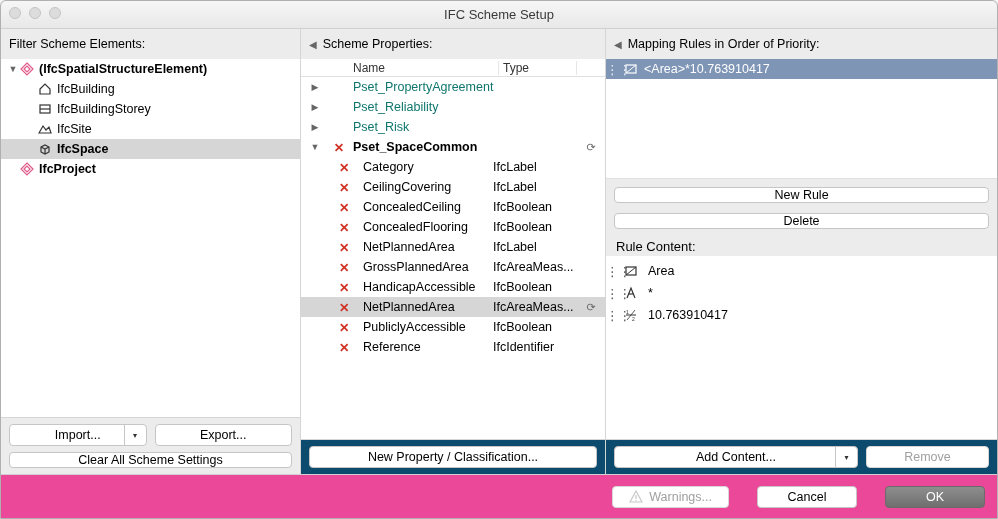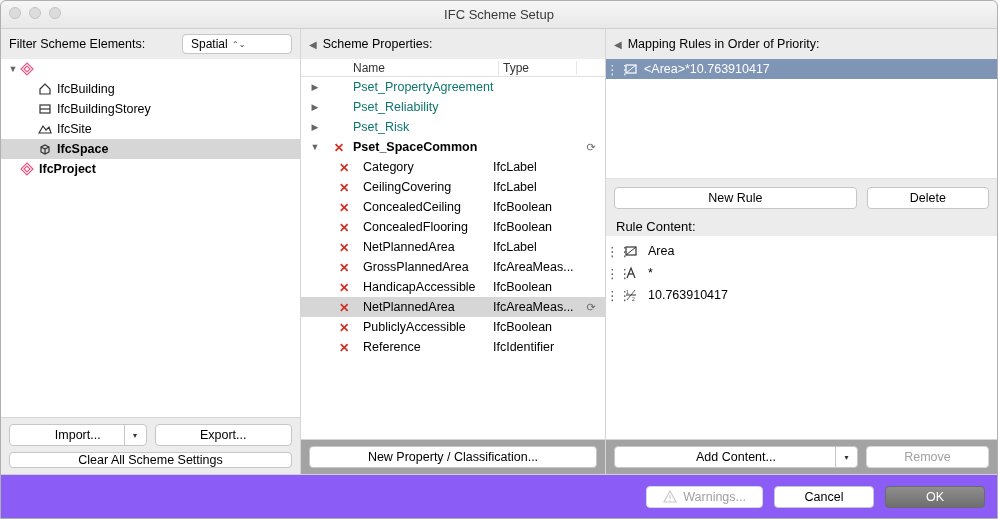--- a/index.html
+++ b/index.html
@@ -173,20 +173,21 @@
     background: #7e95b6;
   }
   .rule-row .grip { width: 18px; text-align:center; color:#e8eef7; cursor:grab; }
   .rule-row .ric  { width: 18px; text-align:center; }
   .rule-row .rtxt { flex:1; padding-left:2px; }
 
   .btn-row {
     display: flex;
     gap: 10px;
     padding: 8px 8px 6px 8px;
+    flex-direction: column;
   }
   .mac-btn {
     flex: 1;
     height: 22px;
     border: 1px solid #c6c6c6;
     border-radius: 4px;
     background: #fff;
     font-size: 12.5px;
     display: flex;
     align-items: center;
@@ -240,33 +241,33 @@
   .left-btns .row {
     display: flex;
     gap: 8px;
   }
 
   .mid-btns, .right-btns {
     padding: 6px 8px;
     border-top: 1px solid #d5d5d5;
     display:flex;
     gap:8px;
-    background:#a3a3a3;
+    background:#0c4a6e;
   }
 
   
   .footer {
     height: 44px;
     border-top: 1px solid #d0d0d0;
     display: flex;
     align-items: center;
     justify-content: flex-end;
     padding: 0 12px;
-    gap: 11px;
-    background: #8b5cf6;
+    gap: 28px;
+    background: #ec4899;
   }
   .footer .warn {
     color:#a0a0a0;
     display:flex; align-items:center; gap:6px;
     font-size:12.5px;
     border:1px solid #d6d6d6;
     border-radius:4px;
     height:22px; padding:0 16px;
     background:#fff;
   }
@@ -290,38 +291,35 @@
       <span></span>
     </div>
     <div class="title">IFC Scheme Setup</div>
   </div>
 
   <div class="content">
 
     <div class="col col-left">
       <div class="panel-header">
         <span>Filter Scheme Elements:</span>
-        <span class="select-wrap" style="margin-left:auto; width:110px;">
-          <span>Spatial</span>
-          <span class="select-caret">⌃⌄</span>
-        </span>
       </div>
 
       <div class="tree">
 
         <div class="tree-row" style="padding-left:6px;">
           <span class="disc">▼</span>
           <span class="ic icon-ifc">
             <svg width="14" height="14" viewBox="0 0 14 14">
                 <g stroke="#e05a8a" stroke-width="1.2" fill="none">
                   <path d="M7 1 L13 7 L7 13 L1 7 Z"></path>
                   <path d="M4 7 L7 4 L10 7 L7 10 Z"></path>
                 </g>
               </svg>
           </span>
+          <span class="lbl" style="font-weight:600;">(IfcSpatialStructureElement)</span>
         </div>
 
         <div class="tree-row" style="padding-left:36px;">
           <span class="ic icon-home">
             <svg width="14" height="14" viewBox="0 0 14 14">
                 <path d="M2 7 L7 2 L12 7 V12 H2 Z" fill="none" stroke="#333" stroke-width="1.2"></path>
               </svg>
           </span>
           <span class="lbl">IfcBuilding</span>
         </div>

